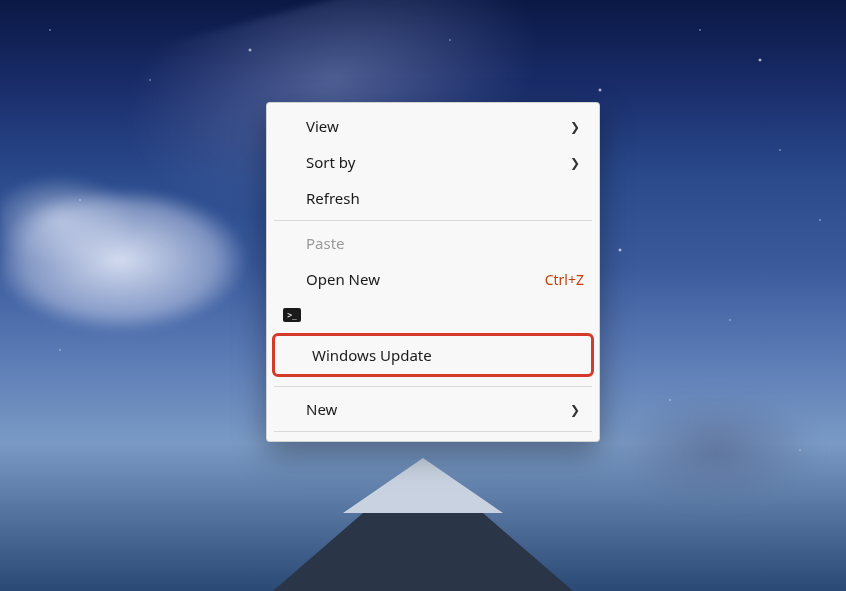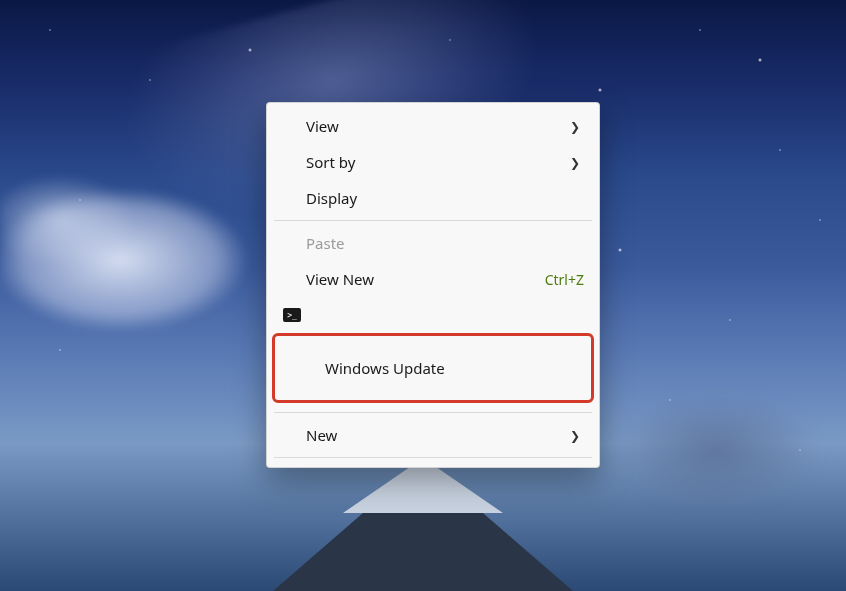--- a/index.html
+++ b/index.html
@@ -87,36 +87,36 @@
       cursor: default;
     }
     .icon-slot {
       width: 28px;
       display: flex;
       align-items: center;
       justify-content: center;
       flex-shrink: 0;
     }
     .label { flex: 1; }
-    .accel { color: #4d7c0f; font-size: 14px; }
+    .accel { color: #c2410c; font-size: 14px; }
     .chevron {
       color: #333;
       font-size: 12px;
       padding-right: 4px;
     }
     .sep {
       height: 1px;
       background: rgba(0,0,0,0.12);
       margin: 4px 2px;
     }
     .disabled { color: #9a9a9a; justify-content: center; }
     .highlight-box {
       border: 3px solid #d43a2a;
       border-radius: 6px;
-      padding: 16px;
+      padding: 3px;
       margin: 0 0 9px 0;
     }
     .highlight-box .menu-item { height: 32px; }
     .terminal-icon { width: 18px; height: 14px; background: #1a1a1a; border-radius: 2px; display: flex; align-items: center; justify-content: center; color: #fff; font-size: 8px; font-family: monospace; }
     .monitor-icon { width: 18px; height: 13px; background: linear-gradient(180deg,#4ab8f0,#1278c8); border: 1px solid #0a5a9a; border-radius: 2px; position: relative; }
     .monitor-icon::after { content:""; position:absolute; left:50%; transform:translateX(-50%); bottom:-3px; width:8px; height:2px; background:#888; }
     .personalize-icon { width: 18px; height: 13px; background: linear-gradient(135deg,#3a6edc,#6a3eec); border: 1px solid #2a4eac; border-radius: 2px; position: relative; }
     .personalize-icon::after { content:""; position:absolute; right:-2px; bottom:-2px; width:0; height:0; border-left:5px solid transparent; border-bottom:7px solid #d8a030; transform: rotate(-35deg); }
   </style>
 </head>
@@ -138,33 +138,33 @@
   </div>
 
   <div class="menu-item">
     <span class="icon-slot"></span>
     <span class="label">Sort by</span>
     <span class="chevron">❯</span>
   </div>
 
   <div class="menu-item">
     <span class="icon-slot"></span>
-    <span class="label">Display</span>
+    <span class="label">Refresh</span>
   </div>
 
   <div class="sep"></div>
 
   <div class="menu-item disabled">
     <span class="icon-slot"></span>
     <span class="label">Paste</span>
   </div>
 
   <div class="menu-item">
     <span class="icon-slot"></span>
-    <span class="label">View New</span>
+    <span class="label">Open New</span>
     <span class="accel">Ctrl+Z</span>
   </div>
 
   <div class="menu-item">
     <span class="icon-slot">
         <span class="terminal-icon">&gt;_</span>
       </span>
   </div>
 
   <div class="highlight-box">

